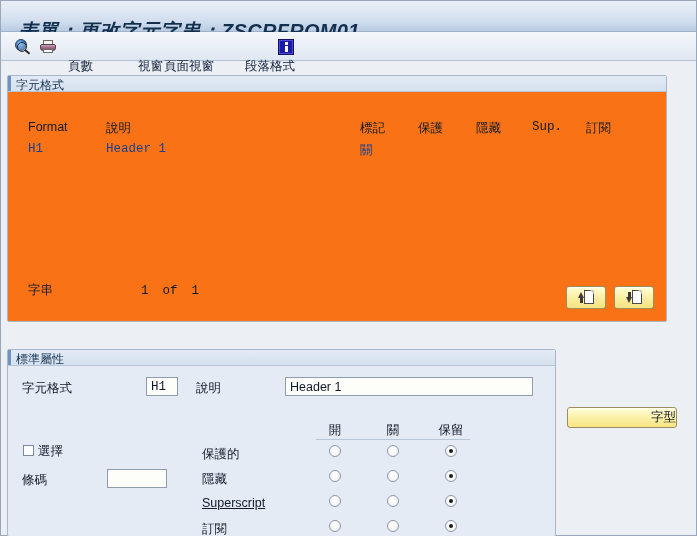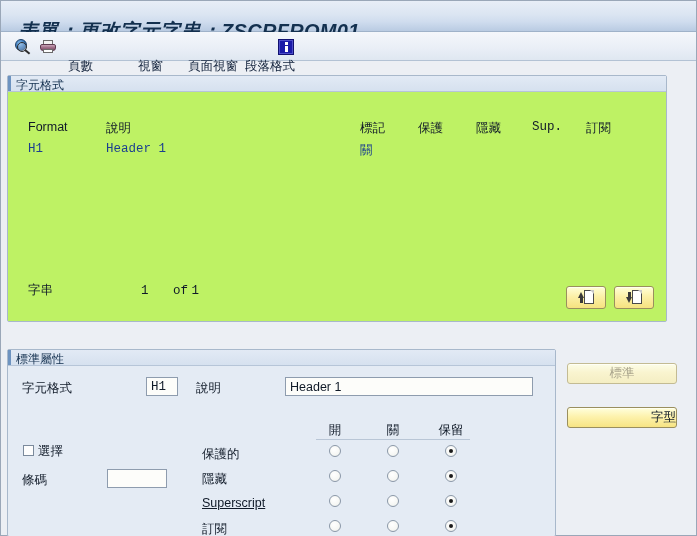--- a/index.html
+++ b/index.html
@@ -149,21 +149,21 @@
   }
   .gb-head .gb-title {
     position: absolute; left: 8px; top: 1px;
     font-size: 12px; color: #13304f; white-space: nowrap;
   }
 
   
   .list-panel { left: 6px; top: 74px; width: 660px; height: 247px; }
   .list-inner {
     position: absolute; left: 0; top: 16px; right: 0; bottom: 0;
-    background: #bef264;
+    background: #f97316;
     text-decoration: underline;
   }
   .col {
     position: absolute;
     white-space: nowrap;
     font-size: 12.5px;
   }
   .hdr-row .col { top: 28px; color: #101a28; }
   .data-row .col { top: 50px; color: #1b3f8f; font-family: "Liberation Mono", monospace; }
   .data-row .col.cjk { font-family: "Liberation Sans", sans-serif; }
@@ -337,21 +337,21 @@
     </div>
 
     <div class="tb-item" style="left:64px;">
       <span class="tb-text">頁數</span>
     </div>
 
     <div class="tb-item" style="left:134px;">
       <span class="tb-text">視窗</span>
     </div>
 
-    <div class="tb-item" style="left:184px;">
+    <div class="tb-item" style="left:160px;">
       <span class="tb-text">頁面視窗</span>
     </div>
 
     <div class="tb-item" style="left:241px;">
       <span class="tb-text">段落格式</span>
     </div>
 
     <div class="tb-item" style="left:275px;width:20px;">
       <span class="icon-info">
         <span class="dot"></span>
@@ -384,21 +384,21 @@
         <span class="col cjk" style="left:352px;">關</span>
         <span class="col cjk" style="left:410px;"></span>
         <span class="col cjk" style="left:468px;"></span>
         <span class="col cjk" style="left:524px;"></span>
         <span class="col cjk" style="left:578px;"></span>
       </div>
 
       <div class="count-row">
         <span>字串</span>
         <span class="num" style="display:inline-block;width:92px;text-align:right;">1</span>
-        <span class="num" style="display:inline-block;width:36px;text-align:right;margin-top:40px;">of</span>
+        <span class="num" style="display:inline-block;width:36px;text-align:center;margin-top:40px;">of</span>
         <span class="num">1</span>
       </div>
 
       <div class="list-btns">
         <div class="yellow-btn">
           <span class="doc-ico up">
             <span class="page"></span>
               <span class="arrow"></span>
               <span class="stem"></span>
           </span>
@@ -454,20 +454,17 @@
       <span class="radio" style="left:379px; top:129px;"></span>
       <span class="radio sel" style="left:437px; top:129px;"></span>
 
       <span class="lbl" style="left:194px; top:155px;">訂閱</span>
       <span class="radio" style="left:321px; top:154px;"></span>
       <span class="radio" style="left:379px; top:154px;"></span>
       <span class="radio sel" style="left:437px; top:154px;"></span>
     </div>
   </div>
 
-  <div class="side-btn disabled" style="top:362px;">
-    <span>標準</span>
-  </div>
   <div class="side-btn enabled" style="top:406px;">
     <span>字型</span>
   </div>
 
 </div>
 
 </body></html>

